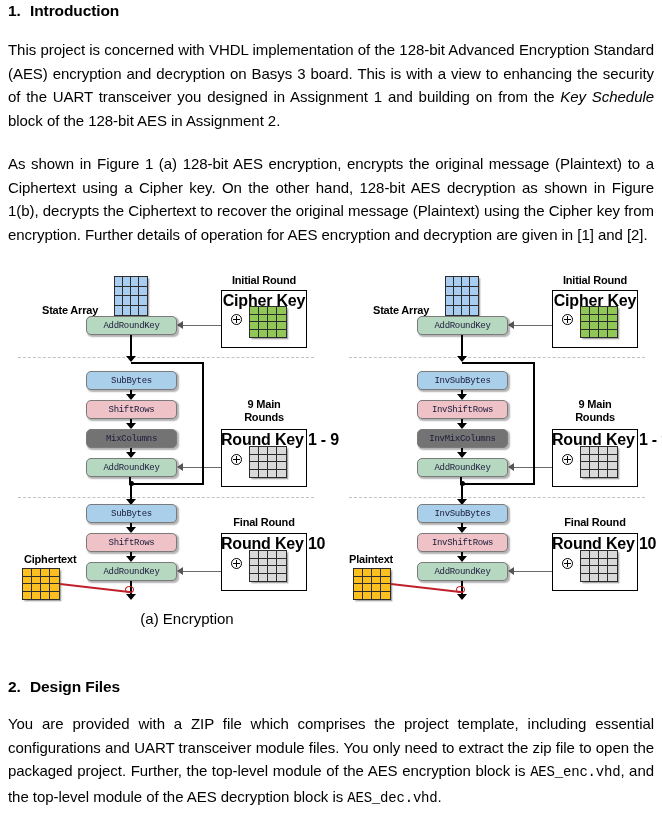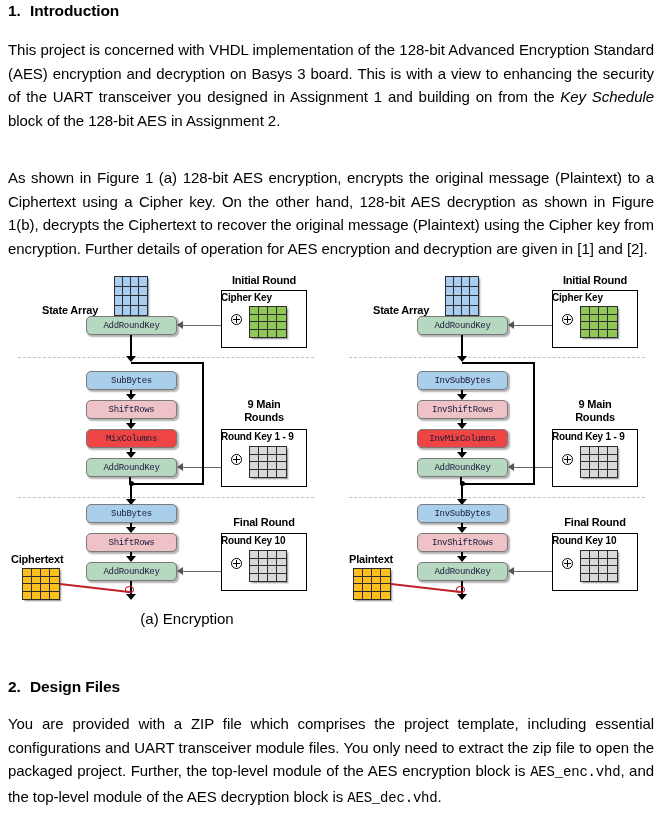--- a/index.html
+++ b/index.html
@@ -43,21 +43,21 @@
   }
   .para .ital { font-style: italic; }
   .mono {
     font-family: "Liberation Mono", "DejaVu Sans Mono", monospace;
     font-size: 14px;
     letter-spacing: -0.2px;
   }
 
   #sec1-heading { position: absolute; left: 8px;  top: 2px;  width: 400px; }
   #para1        { position: absolute; left: 8px;  top: 38px; width: 646px; }
-  #para2        { position: absolute; left: 8px;  top: 166px; width: 646px; }
+  #para2        { position: absolute; left: 8px;  top: 152px; width: 646px; }
 
   .figcap {
     position: absolute;
     left: 0; right: 0;
     text-align: center;
     font-size: 15px;
   }
   #subcap-a { position:absolute; left: 72px;  top: 610px; width: 230px; text-align:center; font-size: 15px;}
   #subcap-b { position:absolute; left: 392px; top: 610px; width: 230px; text-align:center; font-size: 15px;}
   #figure-caption { top: 638px; font-size: 15px; }
@@ -106,21 +106,21 @@
     letter-spacing: -0.3px;
     display: flex;
     align-items: center;
     justify-content: center;
     color: #1a1a3a;
     box-shadow: 1.5px 1.5px 1.5px rgba(0,0,0,0.30);
   }
   .c-green  { background: #b6d7c0; }
   .c-blue   { background: #a9cfeb; }
   .c-pink   { background: #eec2c6; }
-  .c-yellow { background: #ef4444; }
+  .c-yellow { background: #737373; }
 
   
   .vline {
     position: absolute;
     left: 130px;
     width: 2px;
     background: #000;
   }
   .arrowhead-down {
     position: absolute;
@@ -156,23 +156,23 @@
 
   
   .keybox {
     position: absolute;
     border: 1.6px solid #000;
     background: #fff;
     box-sizing: border-box;
   }
   .keybox-title {
     position: absolute;
-    font-size: 10px;
+    font-size: 16px;
     font-weight: bold;
-    text-align: left;
+    text-align: center;
     color: #000;
     letter-spacing: -0.2px;
     white-space: nowrap;
   }
   .group-title {
     position: absolute;
     font-size: 11px;
     font-weight: bold;
     text-align: center;
     line-height: 13px;
@@ -391,21 +391,21 @@
           <i></i>
           <i></i>
           <i></i>
           <i></i>
       </div>
       <div class="hline-gray" style="left:183px; top:302.5px; width:38px;"></div>
       <div class="arrowhead-left" style="left:177px; top:298.5px;"></div>
 
       <div class="vline" style="top:313px; height:17px;"></div>
       <div class="arrowhead-down" style="top:326px;"></div>
-      <div class="side-label" style="left:11px; top:285px;">Ciphertext</div>
+      <div class="side-label" style="left:24px; top:285px;">Ciphertext</div>
       <div class="grid4 g-orange" style="left:22px; top:300px; width:38px; height:32px;">
         <i></i>
           <i></i>
           <i></i>
           <i></i>
           <i></i>
           <i></i>
           <i></i>
           <i></i>
           <i></i>

